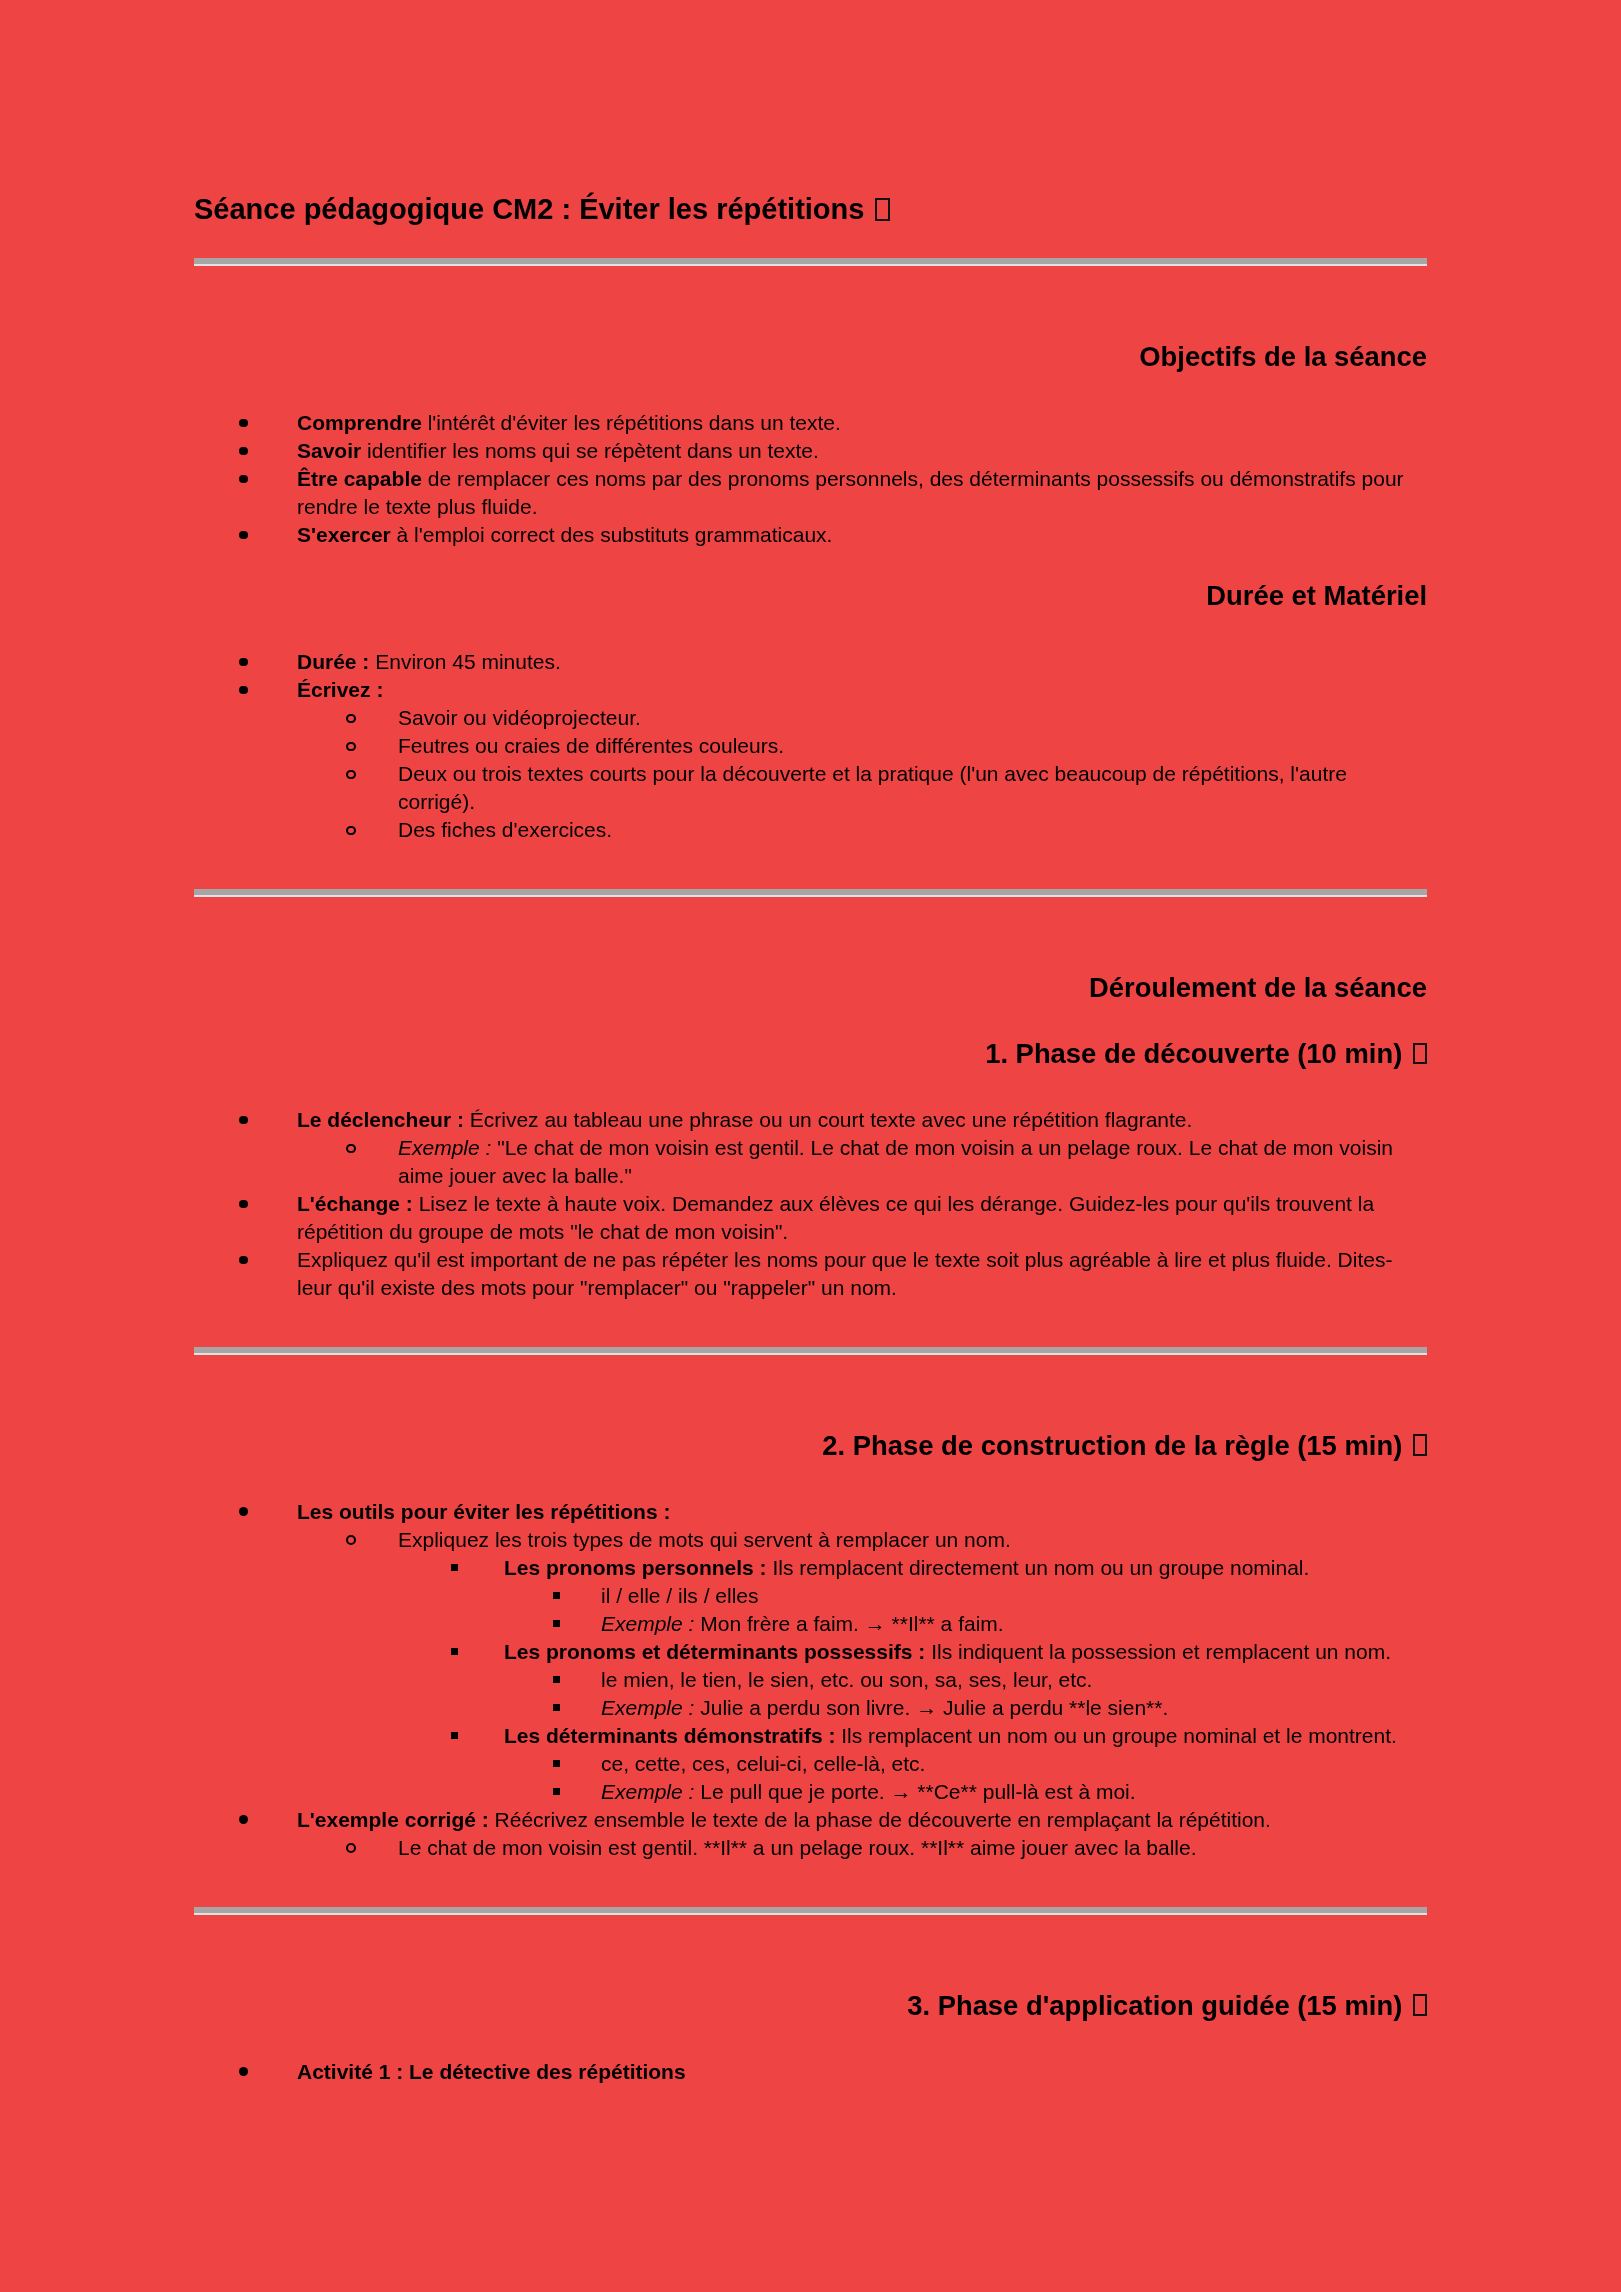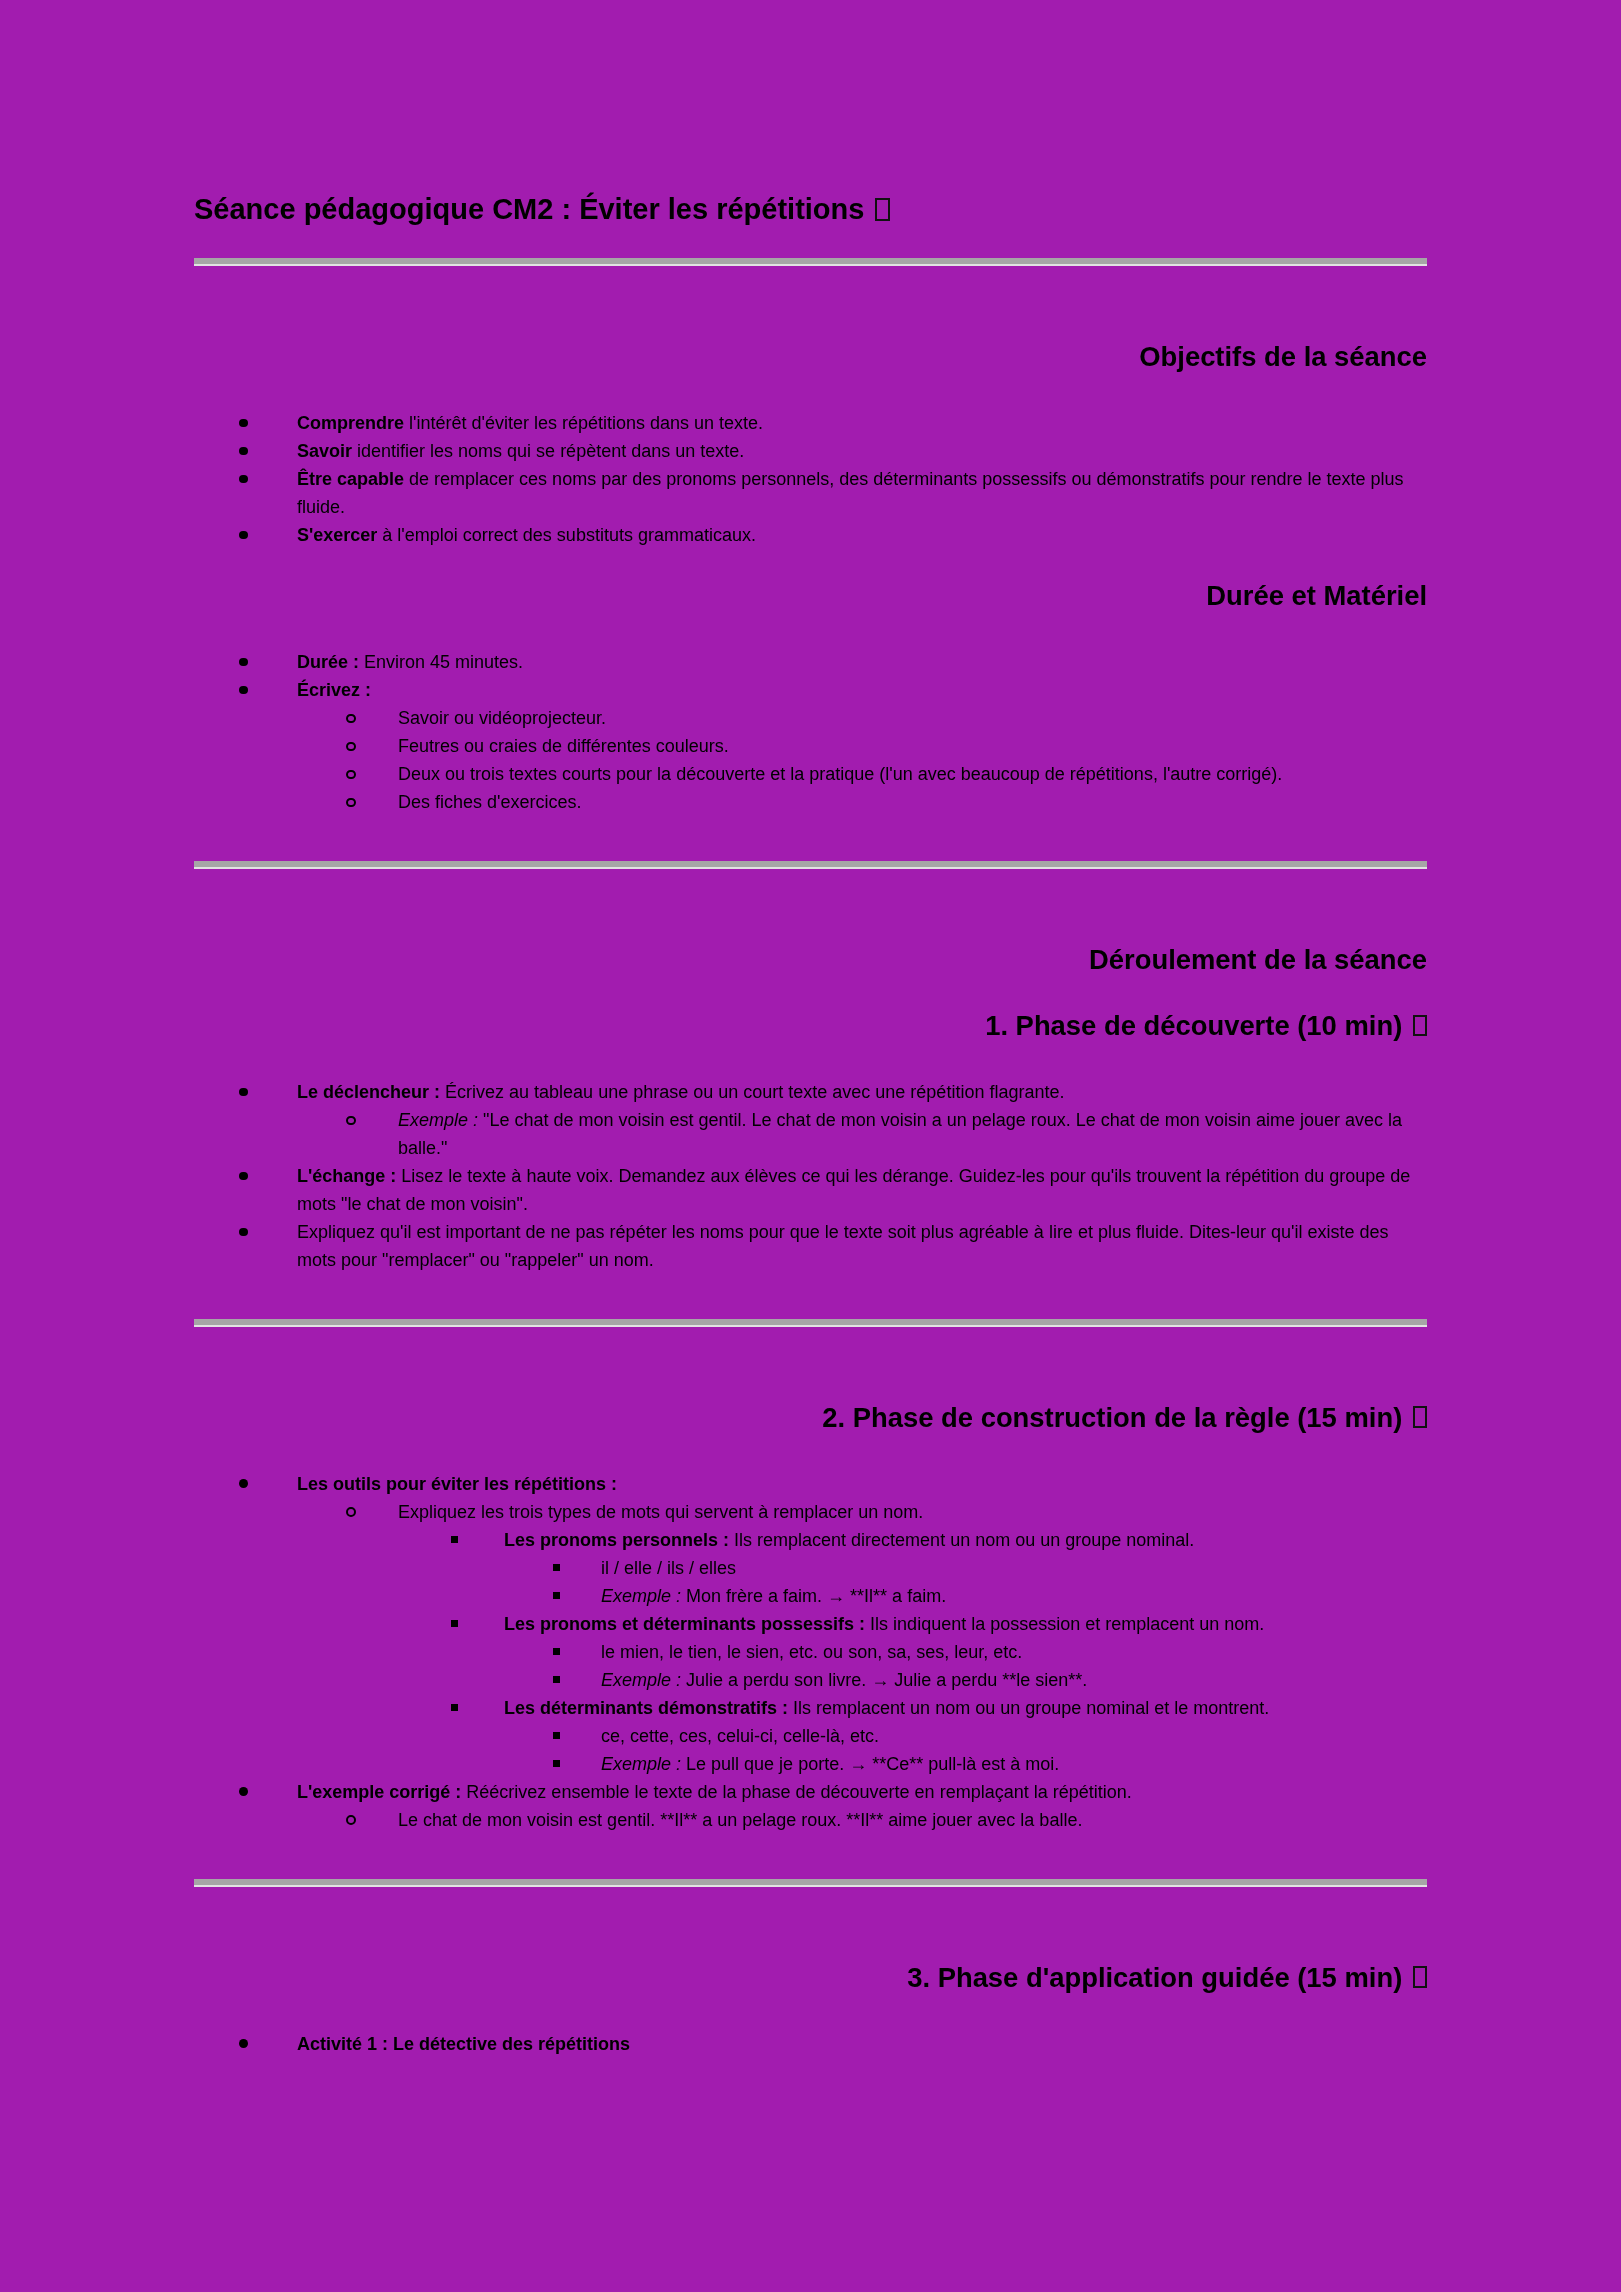--- a/index.html
+++ b/index.html
@@ -1,20 +1,20 @@
 <!DOCTYPE html>
 <html><head>
 <meta charset="utf-8">
 <style>
   html, body { margin: 0; padding: 0; background: #ffffff; }
   .page {
     position: relative;
     width: 1621px;
     height: 2293px;
-    background: #a21caf;
+    background: #ef4444;
     overflow: hidden;
     font-family: "Liberation Sans", "DejaVu Sans", sans-serif;
     color: #000000;
   }
   .content { padding: 193px 194px 0 194px; }
 
   .title {
     font-size: 29px;
     font-weight: bold;
     line-height: 33px;
@@ -32,21 +32,21 @@
     line-height: 34px;
     margin-top: 35px;
     text-align: right;
   }
   .hr + .h2, .hr + .h3 { margin-top: 74px; }
   .h2 + .h3 { margin-top: 32px; }
   .li + .h2 { margin-top: 30px; }
 
   .li {
     position: relative;
-    font-size: 18px;
+    font-size: 21px;
     line-height: 28px;
   }
   .h2 + .li, .h3 + .li { margin-top: 35px; }
   .li + .hr { margin-top: 45px; }
 
   .l1 { padding-left: 103px; }
   .l2 { padding-left: 204px; }
   .l3 { padding-left: 310px; }
   .l4 { padding-left: 407px; }
 

